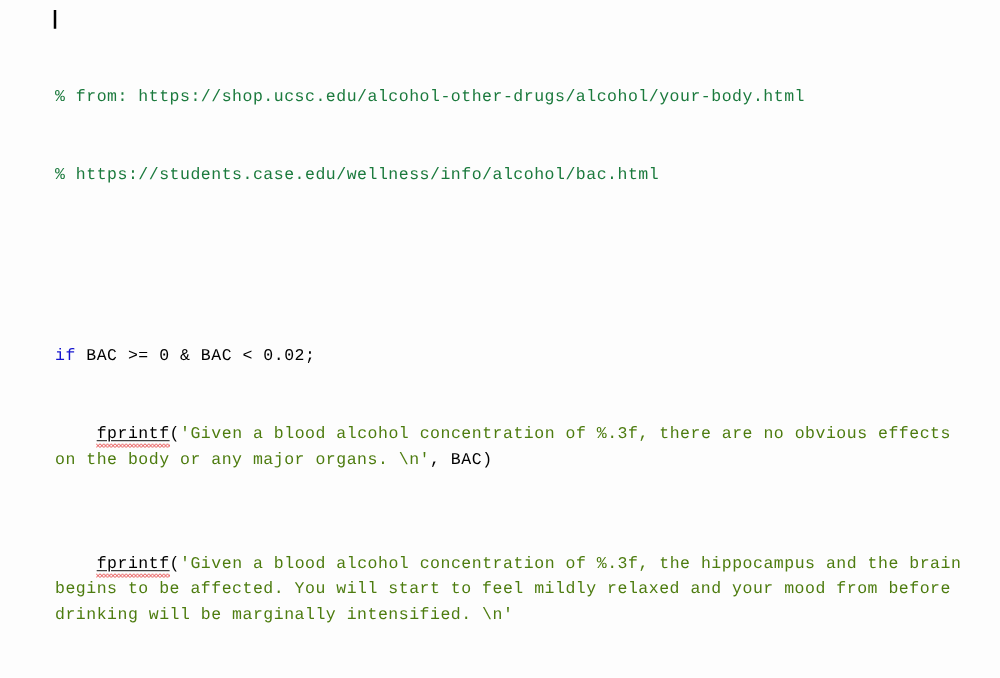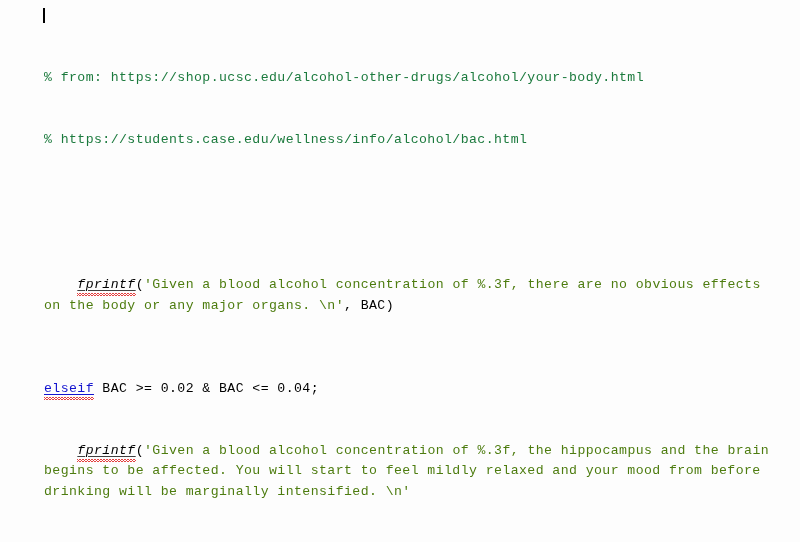--- a/index.html
+++ b/index.html
@@ -42,21 +42,20 @@
   .str  { color: #4d7c0f; }
   .plain{ color: #000000; }
 
   
   .sq {
     position: relative;
     text-decoration: underline;
     text-decoration-color: rgba(0,0,0,0.75);
     text-decoration-thickness: 1px;
     text-underline-offset: 2px;
-    font-style: italic;
   }
   .sq::after {
     content: "";
     position: absolute;
     left: 0;
     right: 0;
     bottom: -4px;
     height: 3px;
     background-image:
       linear-gradient(45deg, transparent 45%, #e02020 45%, #e02020 55%, transparent 55%),
@@ -104,23 +103,23 @@
 <div class="editor">
 
   <div class="caret"></div>
 
   <div class="code">
 
     <span class="ln cmt">% from: https://shop.ucsc.edu/alcohol-other-drugs/alcohol/your-body.html</span>
     <span class="ln cmt">% https://students.case.edu/wellness/info/alcohol/bac.html</span>
     <span class="blank"></span>
 
+    <span class="ln"><span class="kw">if</span><span class="plain"> BAC &gt;= 0 &amp; BAC &lt; 0.02;</span></span>
     <span class="ln">    <span class="plain sq">fprintf</span><span class="plain">(</span><span class="str">'Given a blood alcohol concentration of %.3f, there are no obvious effects on the body or any major organs. \n'</span><span class="plain">, BAC)</span></span>
 
-    <span class="ln"><span class="kw sq-kw">elseif</span><span class="plain"> BAC &gt;= 0.02 &amp; BAC &lt;= 0.04;</span></span>
     <span class="ln">    <span class="plain sq">fprintf</span><span class="plain">(</span><span class="str">'Given a blood alcohol concentration of %.3f, the hippocampus and the brain begins to be affected. You will start to feel mildly relaxed and your mood from before drinking will be marginally intensified. \n'</span></span>
 
     
     
 
     
     
 
     
     

